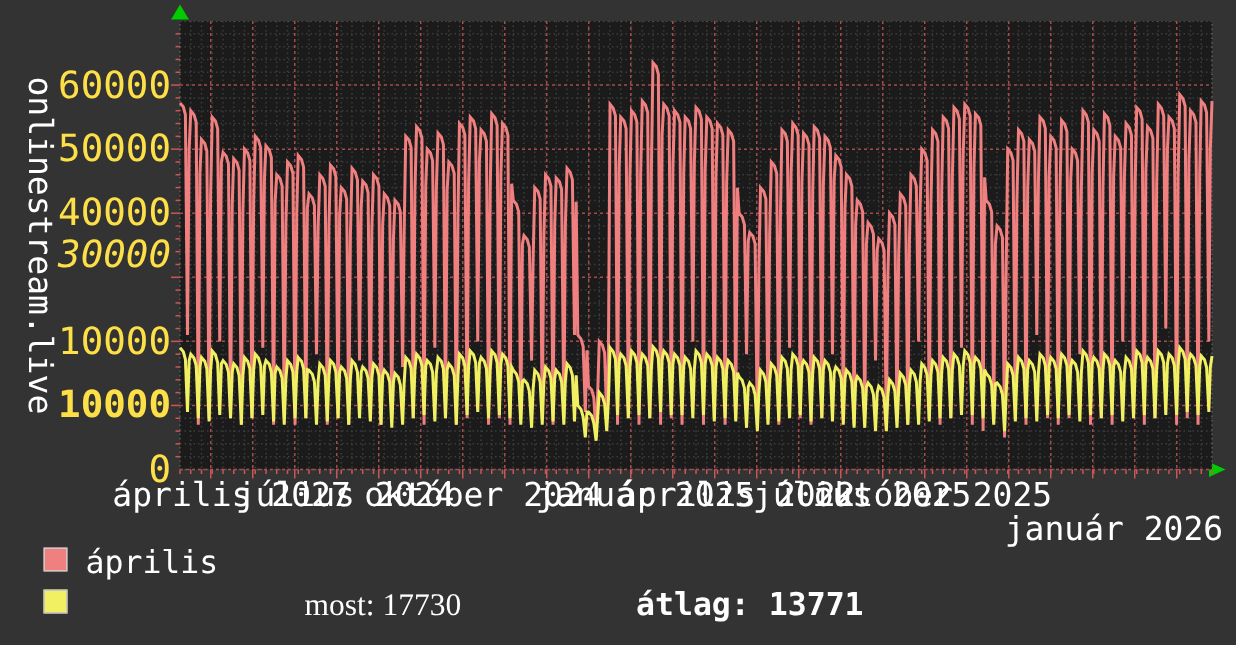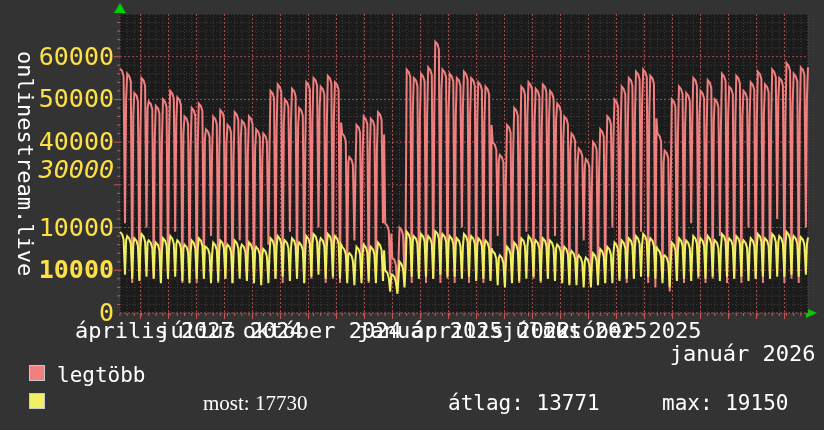--- a/index.html
+++ b/index.html
@@ -382,21 +382,20 @@
       <div class="xlab" style="left: 230px;">július 2024</div>
       <div class="xlab" style="left: 322.272px;">október 2024</div>
       <div class="xlab" style="left: 430px;">január 2025</div>
       <div class="xlab" style="left: 490.832px;">április 2022</div>
       <div class="xlab" style="left: 574.768px;">július 2025</div>
       <div class="xlab" style="left: 622px;">október 2025</div>
       <div class="xlab" style="left: 742.64px; margin-top: 23px;">január 2026</div>
     </div>
 
   <div class="swatch" style="left: 29px; top: 365px; background: rgb(240, 128, 128);"></div>
-  <div class="ltext" style="left:57px; top:363px;">legtöbb</div>
+  <div class="ltext" style="left:57px; top:363px;">április</div>
 
   <div class="swatch" style="left: 29px; top: 393px; background: rgb(240, 240, 98);"></div>
 
   <div class="ltext" style="left:203px; top:391px;font-family:Liberation Serif, serif;">most: 17730</div>
-  <div class="ltext" style="left:448px; top:391px;">átlag: 13771</div>
-  <div class="ltext" style="left:662px; top:391px;">max: 19150</div>
+  <div class="ltext" style="left:424px; top:391px;font-weight:bold;">átlag: 13771</div>
 
 </div>
 
 </body></html>

